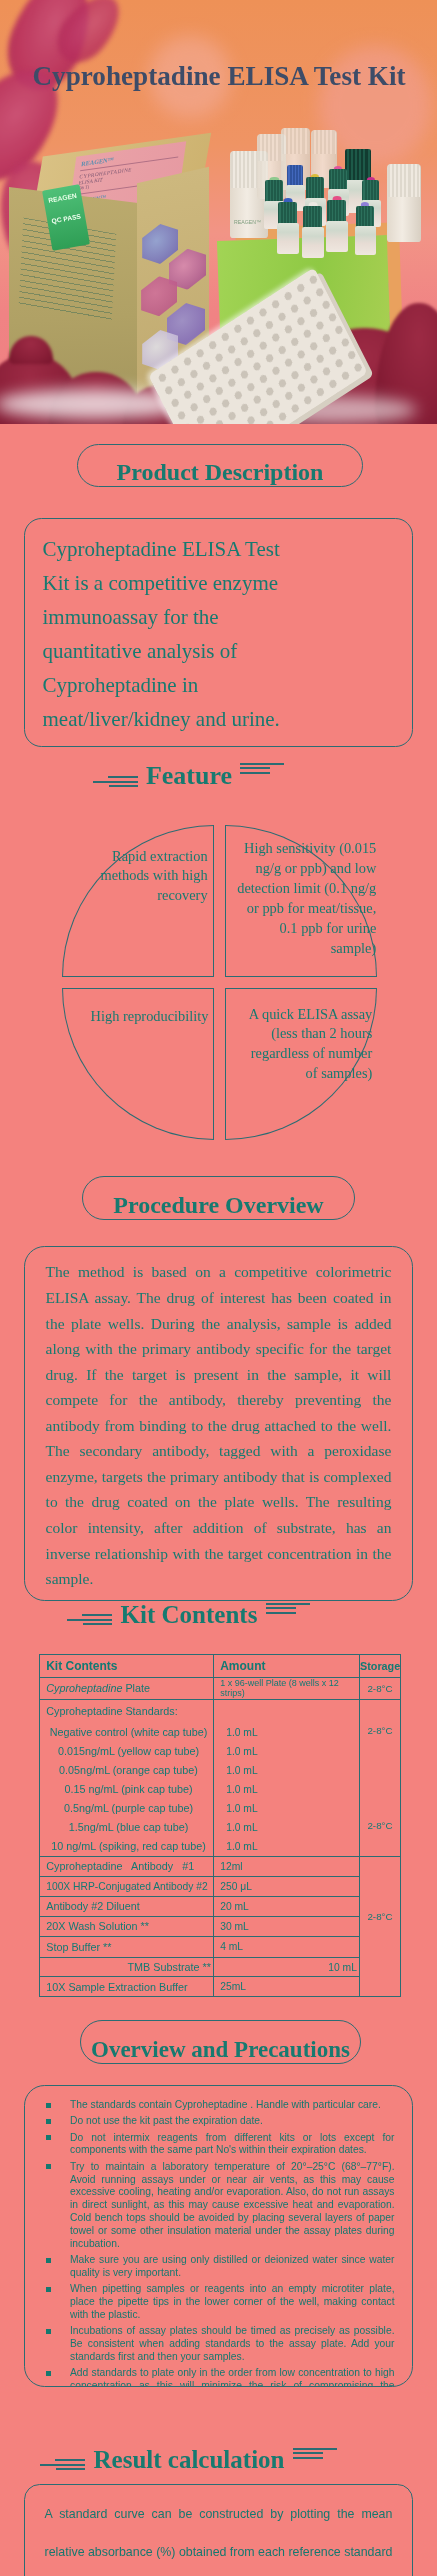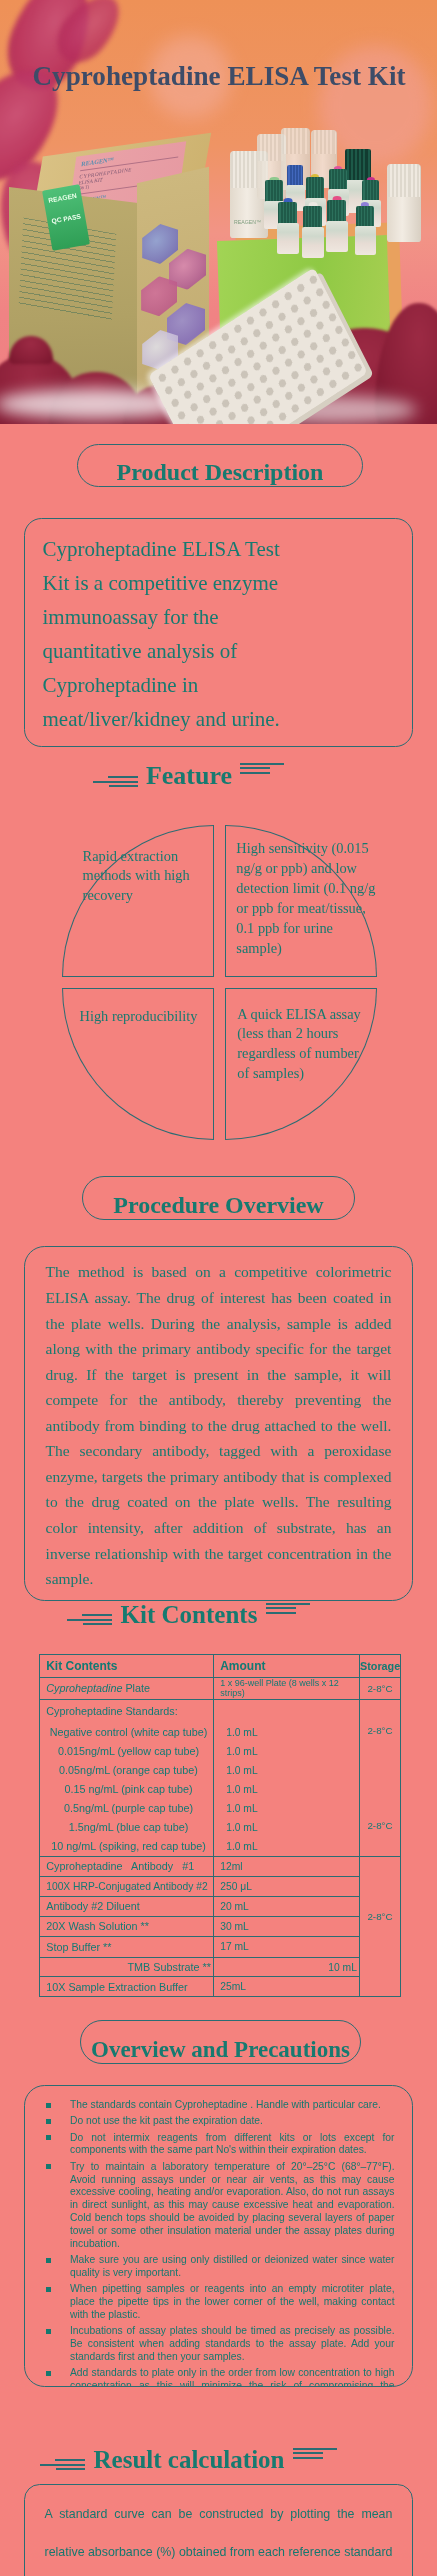--- a/index.html
+++ b/index.html
@@ -56,21 +56,21 @@
   .hlines.left div:nth-child(2){width:45px;}
   .hlines.left div:nth-child(3){width:29px;}
   .hlines.right{left:100%;margin-left:8.2px;top:2.1px;align-items:flex-start;}
   .hlines.right div:nth-child(1){width:44px;}
   .hlines.right div:nth-child(2){width:30px;}
   .hlines.right div:nth-child(3){width:30px;}
 
   
   .quad{position:absolute;width:152px;height:152px;border:1.3px solid var(--tealb);
         color:var(--teal);font-size:14.4px;line-height:1.38;}
-  .quad div{position:absolute;}
+  .quad div{position:absolute;text-align:right;}
 
   
   #ktable{position:absolute;left:39px;top:1654px;width:360px;border-collapse:collapse;
           table-layout:fixed;font-family:"Liberation Sans",sans-serif;font-size:10.8px;color:var(--teal2);}
   #ktable td,#ktable th{border:1px solid var(--tealb);vertical-align:middle;padding:0 2.1px 0 6.2px;}
   #ktable th{font-size:12px;text-align:left;}
   #ktable .amt{font-size:10.3px;}
   #ktable .stor{text-align:center;padding:0;font-size:9.8px;}
   .subitem{height:19px;display:flex;align-items:center;justify-content:center;text-align:center;}
   .subamt{height:19px;display:flex;align-items:center;margin-left:6px;}
@@ -339,21 +339,21 @@
     <tr style="height:20px;">
       <td>Antibody #2 Diluent</td>
       <td class="amt">20 mL</td>
     </tr>
     <tr style="height:20.6px;">
       <td>20X Wash Solution **</td>
       <td class="amt">30 mL</td>
     </tr>
     <tr style="height:20.6px;">
       <td>Stop Buffer **</td>
-      <td class="amt">17 mL</td>
+      <td class="amt">4 mL</td>
     </tr>
     <tr style="height:19.6px;text-align:right;">
       <td>TMB Substrate **</td>
       <td class="amt">10 mL</td>
     </tr>
     <tr style="height:19.6px;">
       <td>10X Sample Extraction Buffer</td>
       <td class="amt">25mL</td>
     </tr>
   </tbody>

